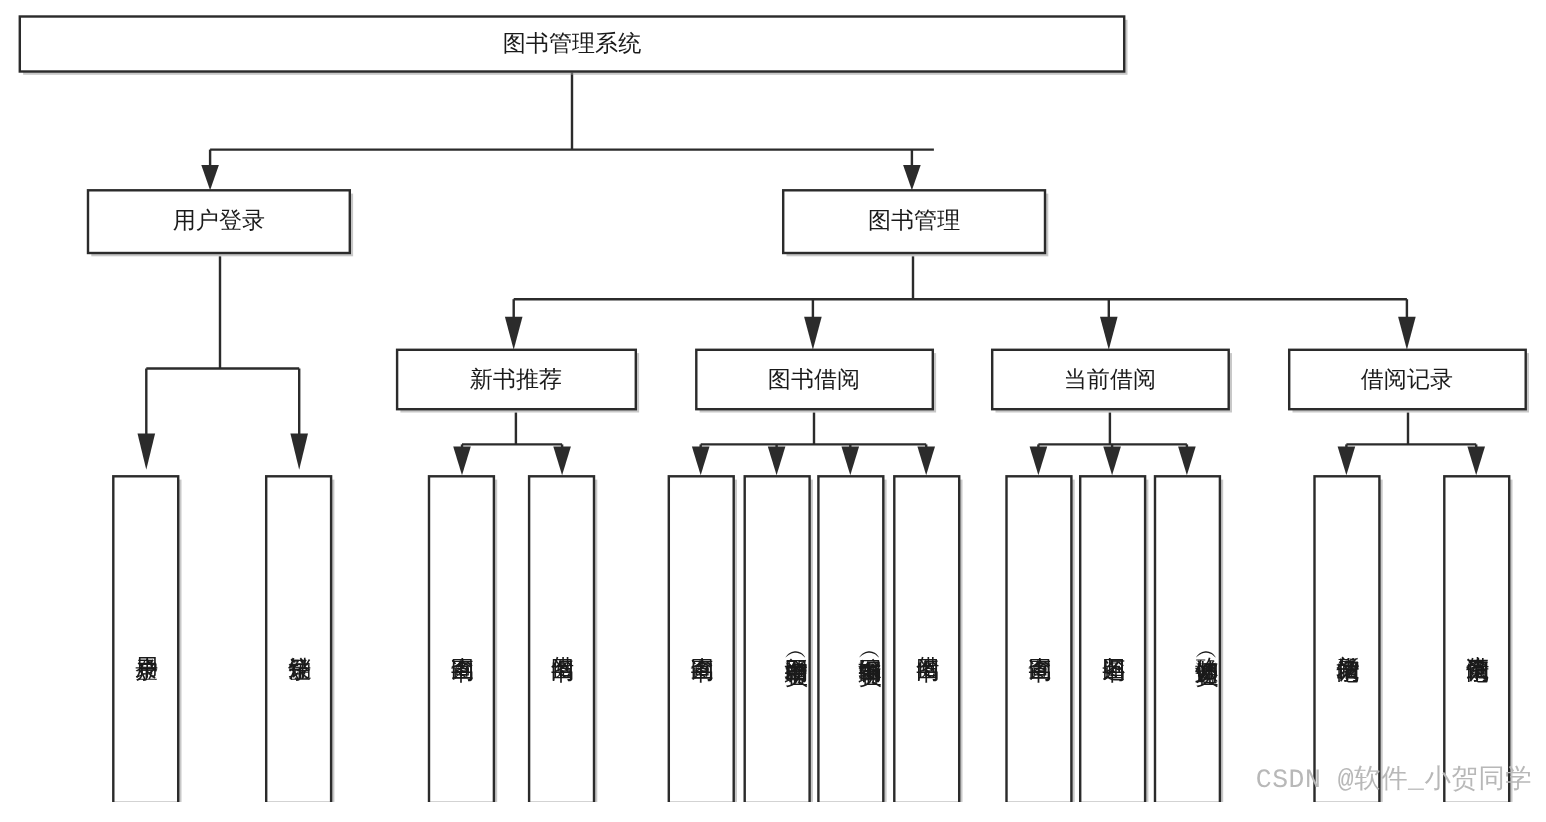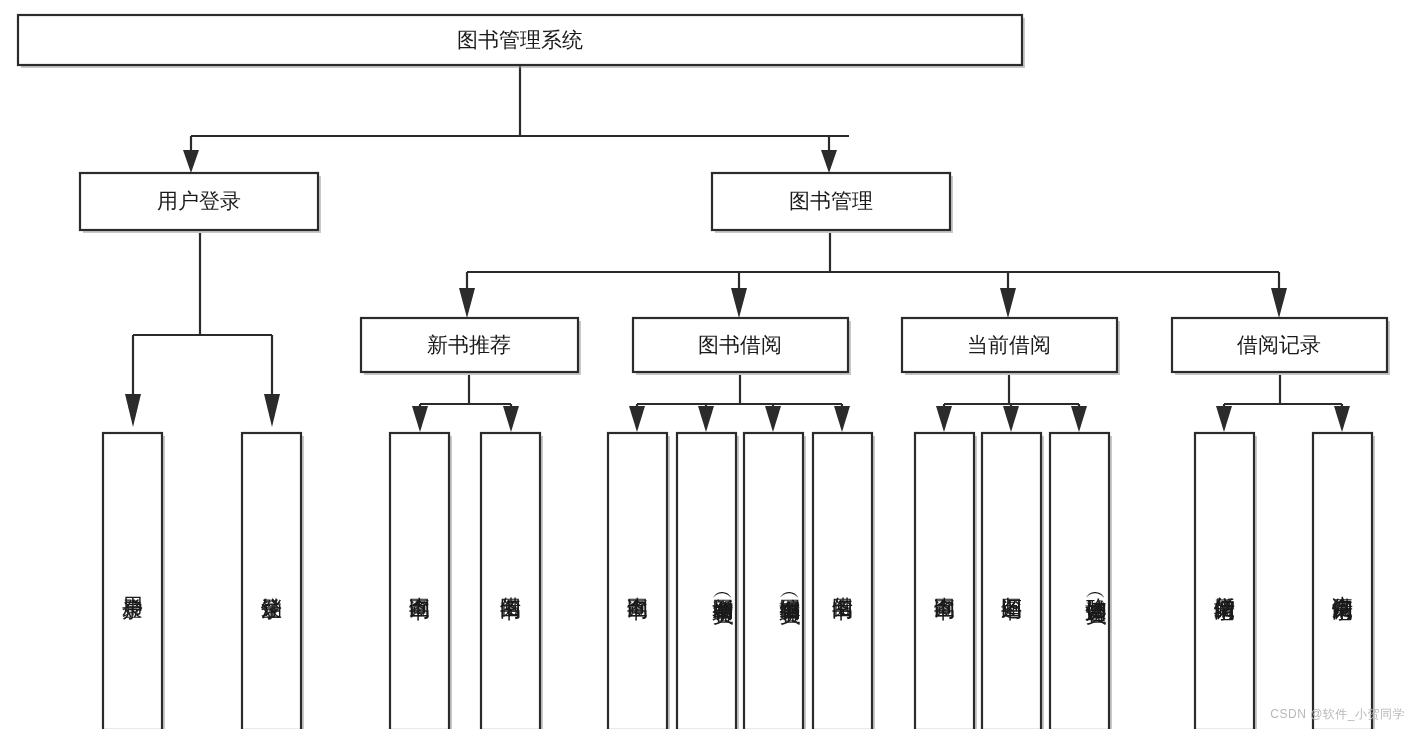--- a/index.html
+++ b/index.html
@@ -64,24 +64,24 @@
     letter-spacing: 1px;
     display: flex;
     align-items: center;
     justify-content: center;
     text-align: center;
     pointer-events: none;
     user-select: none;
   }
   .watermark {
     position: absolute;
-    right: 0;
+    right: 12px;
     bottom: 6px;
-    font-family: Liberation Sans, sans-serif;
-    font-size: 12px;
+    font-family: Liberation Mono, monospace;
+    font-size: 24px;
     color: #b8b8b8;
     letter-spacing: 0.5px;
     user-select: none;
     white-space: nowrap;
   }
 </style>
 </head>
 <body>
 
 <div id="diagram-root">

